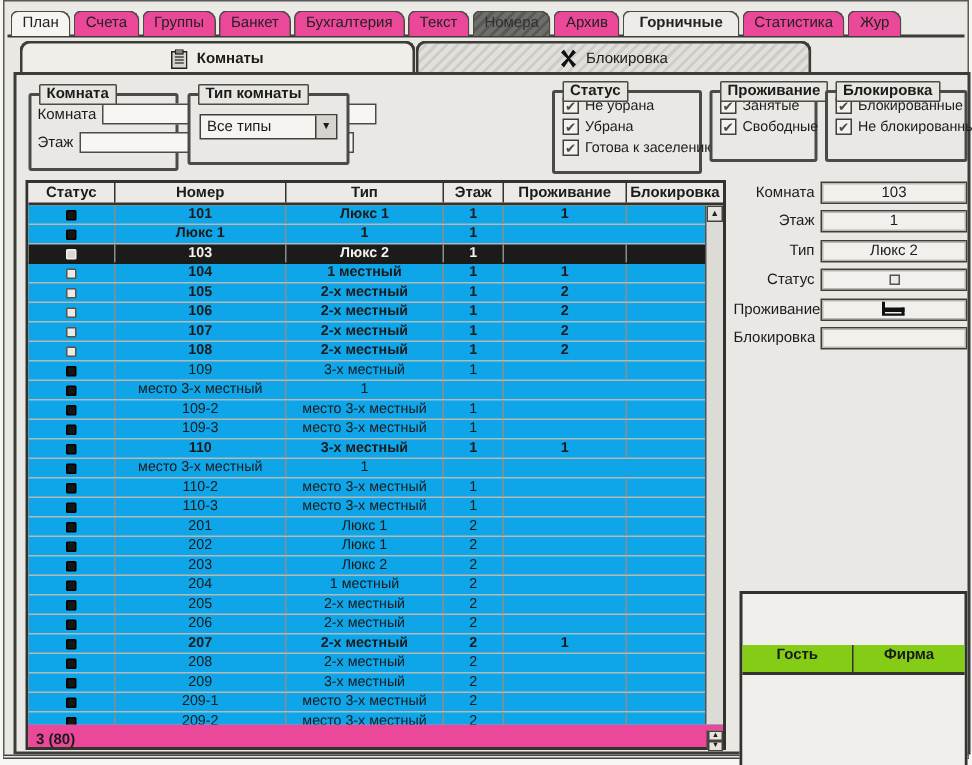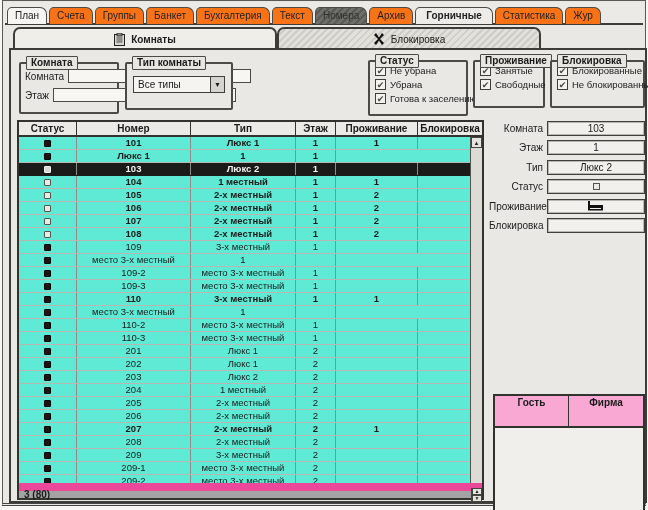--- a/index.html
+++ b/index.html
@@ -12,21 +12,21 @@
     -webkit-font-smoothing:antialiased;
   }
   .app { position:absolute; left:2px; top:0; width:644px; height:506px;
     background:#e9e8e4; border:1px solid #5a5a55; border-bottom:3px double #444; }
 
   
   .tabbar { position:absolute; left:2px; top:2px; right:2px; height:22px;
     display:flex; align-items:flex-end; gap:2px; padding-left:2px;
     border-bottom:2px solid #3c3c38; background:#eceae6; }
   .tab { border:1px solid #4a4a46; border-bottom:none; border-radius:5px 7px 0 0;
-    padding:2px 7px 3px; font-size:10px; background:#f97316; white-space:nowrap;
+    padding:2px 7px 3px; font-size:10px; background:#ec4899; white-space:nowrap;
     position:relative; top:1px; color:#222; }
   .tab-first { background:#f6f5f1; }
   .tab-active { font-weight:bold; background:#edecе8; background:#edece8; padding:2px 10px 3px; }
   .tab-dark { background:repeating-linear-gradient(135deg,#6e6e6a 0 3px,#595955 3px 5px);
     color:#30302e; }
 
   
   .subtabs { position:absolute; left:10px; top:26px; width:528px; height:22px; display:flex; }
   .subtab { flex:1; border:2px solid #3c3c38; border-bottom:none; border-radius:7px 7px 0 0;
     display:flex; align-items:center; justify-content:center; gap:6px;
@@ -59,57 +59,57 @@
 
   
   .rtable { position:absolute; left:6px; top:70px; width:467px; height:380px;
     border:2px solid #32322e; background:#f3f2ee; display:flex; flex-direction:column; }
   .thead, .trow { display:grid; grid-template-columns:58px 114px 105px 40px 82px 1fr; }
   .thead { height:15px; border-bottom:2px solid #32322e; background:#eceae6; }
   .th { font-size:10px; font-weight:bold; text-align:center; line-height:14px;
     border-right:1px solid #32322e; overflow:hidden; }
   .th:last-child { border-right:none; }
   .tbody { flex:1; overflow:hidden; position:relative; }
-  .trow { height:13px; border-bottom:1px solid #b9b7b2; background:#5eead4; }
+  .trow { height:13px; border-bottom:1px solid #b9b7b2; background:#0ea5e9; }
   .td { font-size:9.5px; text-align:center; line-height:12px; border-right:1px solid #8f8d88;
     overflow:hidden; white-space:nowrap; display:flex; align-items:center; justify-content:center; }
   .td:last-child { border-right:none; }
   .trow.bold .td { font-weight:bold; }
   .trow.sel { background:#1b1b1a; color:#f2f1ed; border-bottom-color:#1b1b1a; }
   .st { width:7px; height:7px; border-radius:1px; }
   .st.d { background:#161614; border:1px solid #000; }
   .st.l { background:#eceae6; border:1px solid #55534f; }
   .trow.sel .st.d { background:#d9d8d3; border-color:#f0efeb; }
 
   .vscroll { position:absolute; right:0; top:0; bottom:0; width:12px;
     border-left:1px solid #55534f; background:#dddbd6; }
   .sbtn { width:11px; height:11px; border:1px solid #46443f; background:#e6e4df;
     font-size:6px; line-height:10px; text-align:center; color:#222; }
   .vscroll .sbtn { position:absolute; left:0; }
-  .statusbar { height:15px; border-top:8px solid #ec4899; background:#a3a3a3;
+  .statusbar { height:15px; border-top:6px solid #ec4899; background:#ec4899;
     display:flex; align-items:center; }
   .statusbar .txt { font-size:10px; font-weight:bold; padding-left:5px; flex:1; }
   .spin { width:11px; height:13px; border-left:1px solid #46443f; display:flex;
     flex-direction:column; }
   .spin span { flex:1; border:1px solid #46443f; font-size:5px; line-height:5px;
     text-align:center; background:#e6e4df; }
 
   
   .details { position:absolute; left:478px; top:70px; width:158px; height:380px; }
   .dfield { position:absolute; left:0; right:2px; height:16px; display:flex; align-items:center; }
   .dlabel { font-size:10px; width:58px; text-align:right; padding-right:4px; }
   .dval { flex:1; height:15px; border:1px solid #3f3f3b; background:#f1f0ec;
     font-size:10px; display:flex; align-items:center; justify-content:center;
     box-shadow:0 0 0 1px #b9b7b2 inset; }
   .sq-icon { width:7px; height:7px; background:#eceae6; border:1px solid #55534f; }
 
   .gtable { position:absolute; left:4px; top:274px; width:152px; height:152px;
     border:2px solid #32322e; background:#f0efeb; display:flex; flex-direction:column; }
-  .ghead { height:32px; border-bottom:2px solid #32322e; display:grid;
-    grid-template-columns:1fr 1fr; background:#f9a8d4; }
+  .ghead { height:20px; border-bottom:2px solid #32322e; display:grid;
+    grid-template-columns:1fr 1fr; background:#84cc16;margin-top:34px; }
   .gbody { flex:1; background:#f0efeb; }
 </style>
 </head>
 <body>
 
 <div class="app">
 
   <div class="tabbar">
       <div class="tab tab-first">План</div>
       <div class="tab">Счета</div>

